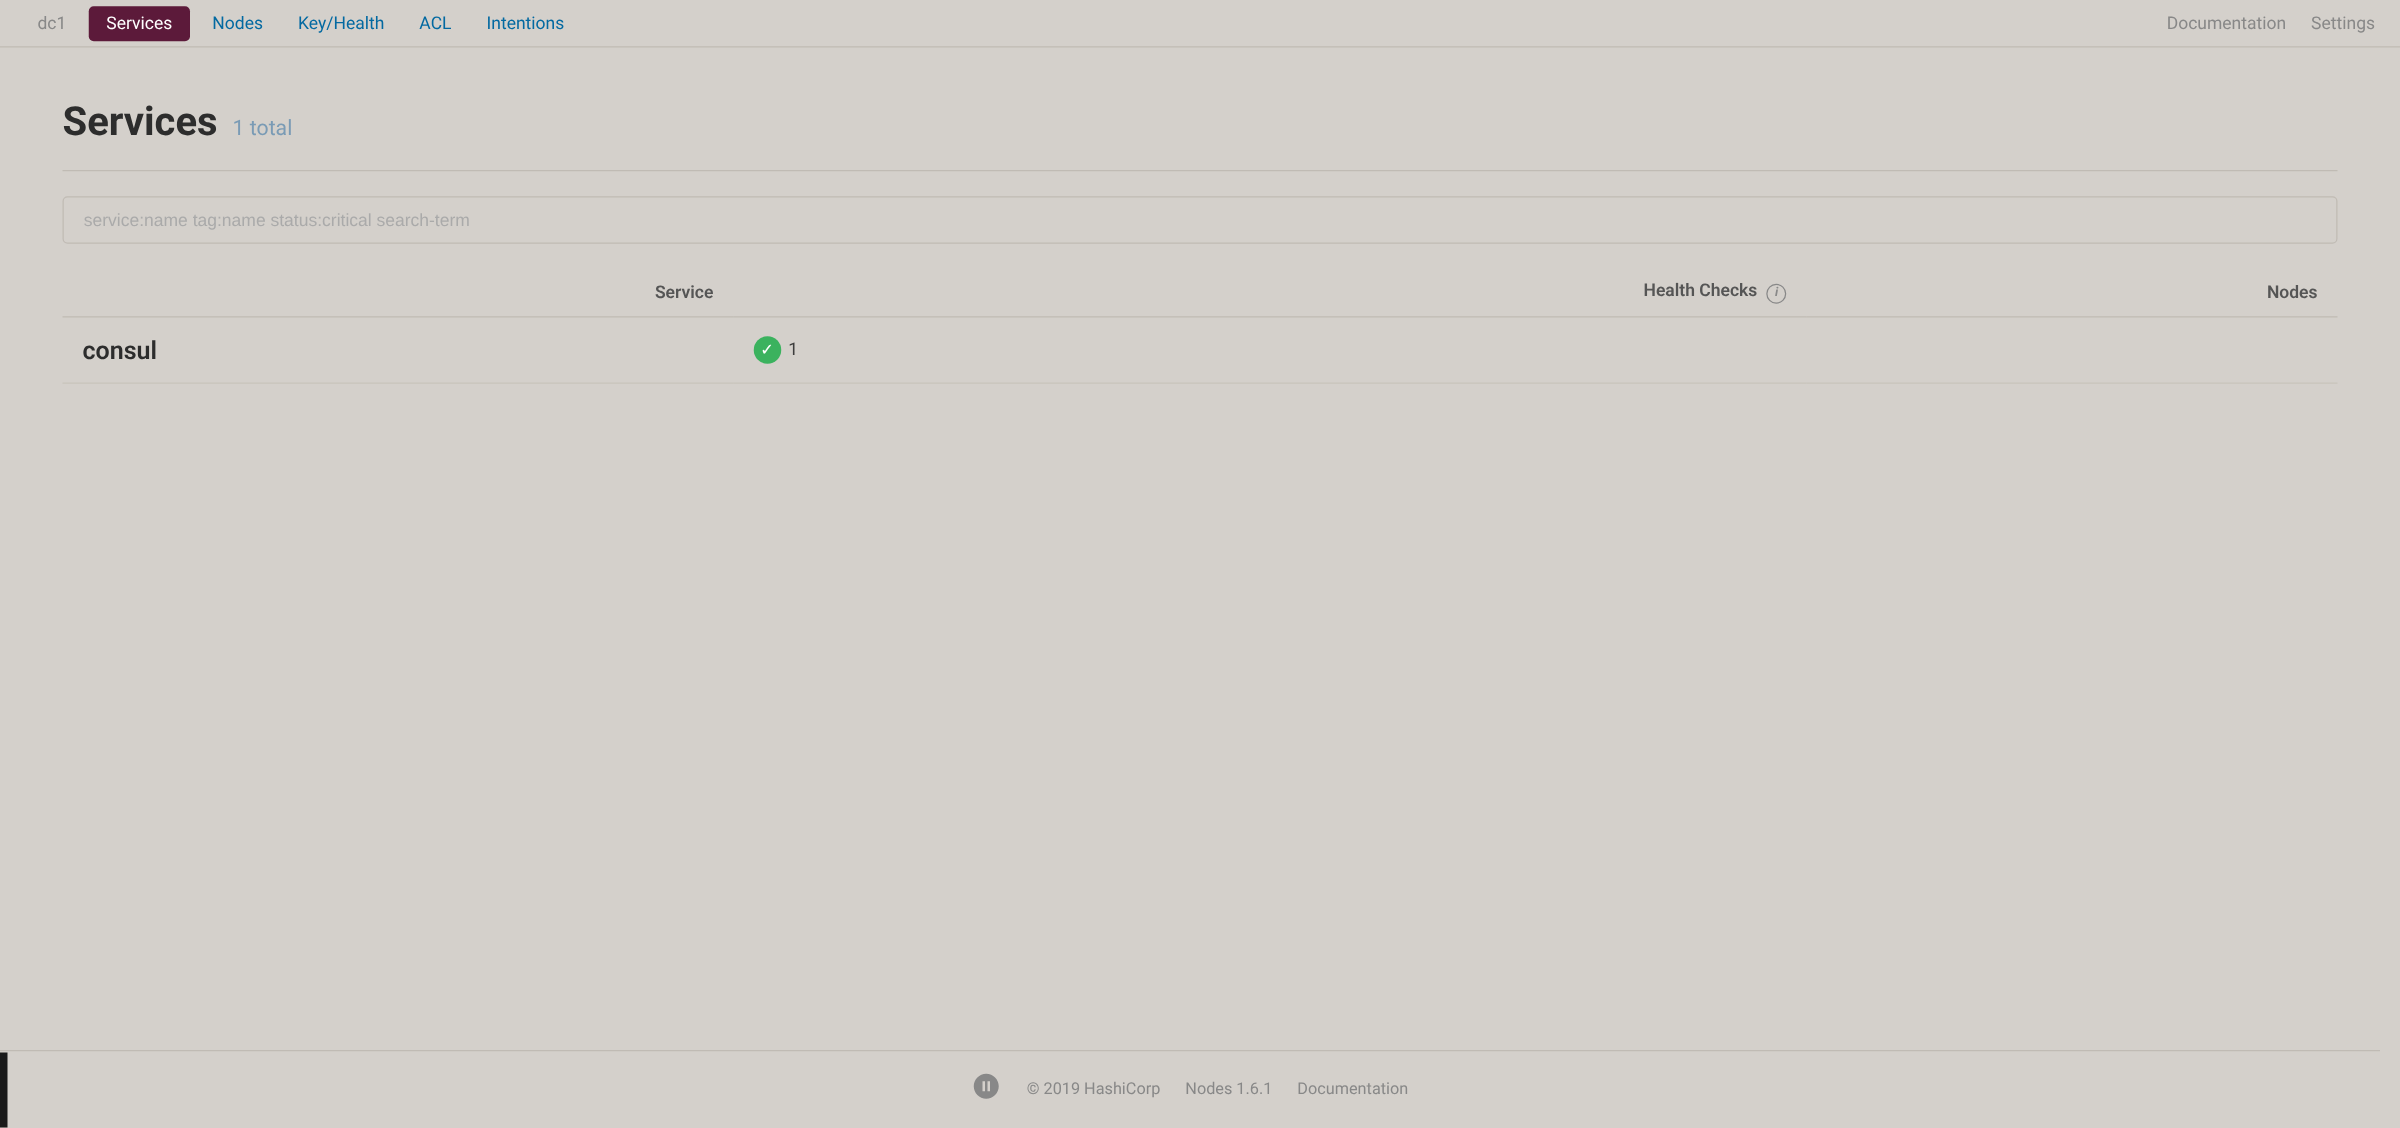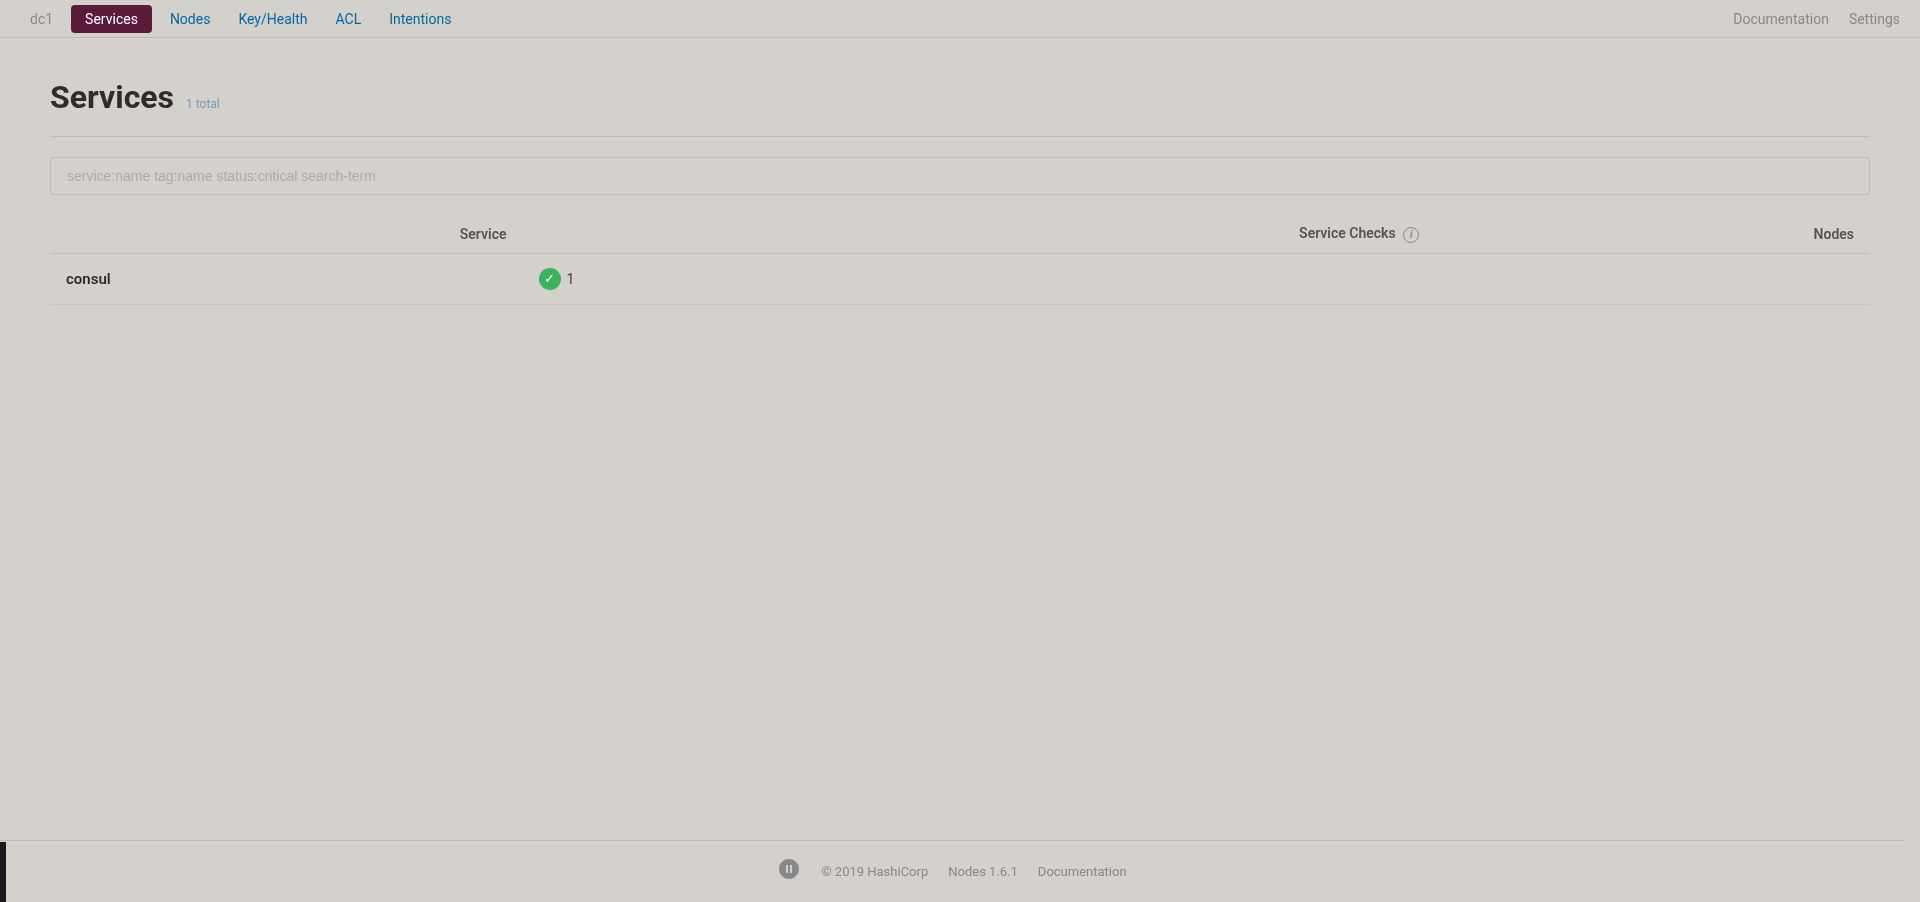--- a/index.html
+++ b/index.html
@@ -81,21 +81,21 @@
       margin-bottom: 20px;
     }
 
     .page-title {
       font-size: 32px;
       font-weight: 700;
       color: #2d2d2d;
     }
 
     .page-subtitle {
-      font-size: 12px;
+      font-size: 17px;
       color: #7a9bb5;
       font-weight: 400;
     }
 
     
     .divider {
       border: none;
       border-top: 1px solid #c0bbb4;
       margin-bottom: 20px;
     }
@@ -141,21 +141,21 @@
 
     .services-table td {
       padding: 14px 16px;
       font-size: 14px;
       color: #2d2d2d;
       border-bottom: 1px solid #c8c3bc;
     }
 
     .service-name {
       font-weight: 600;
-      font-size: 15px;
+      font-size: 20px;
     }
 
     .health-cell {
       display: flex;
       align-items: center;
       gap: 6px;
     }
 
     .health-check-icon {
       width: 22px;
@@ -269,21 +269,21 @@
     <input type="text" class="search-input" placeholder="service:name tag:name status:critical search-term" style="">
   </div>
 
   <table class="services-table">
     <thead>
       <tr>
         <th>
           <span>Service</span>
         </th>
         <th>
-          <span>Service Checks</span>
+          <span>Health Checks</span>
           <span class="info-icon">i</span>
         </th>
         <th>
           <span>Nodes</span>
         </th>
       </tr>
     </thead>
     <tbody>
       <tr>
         <td>

